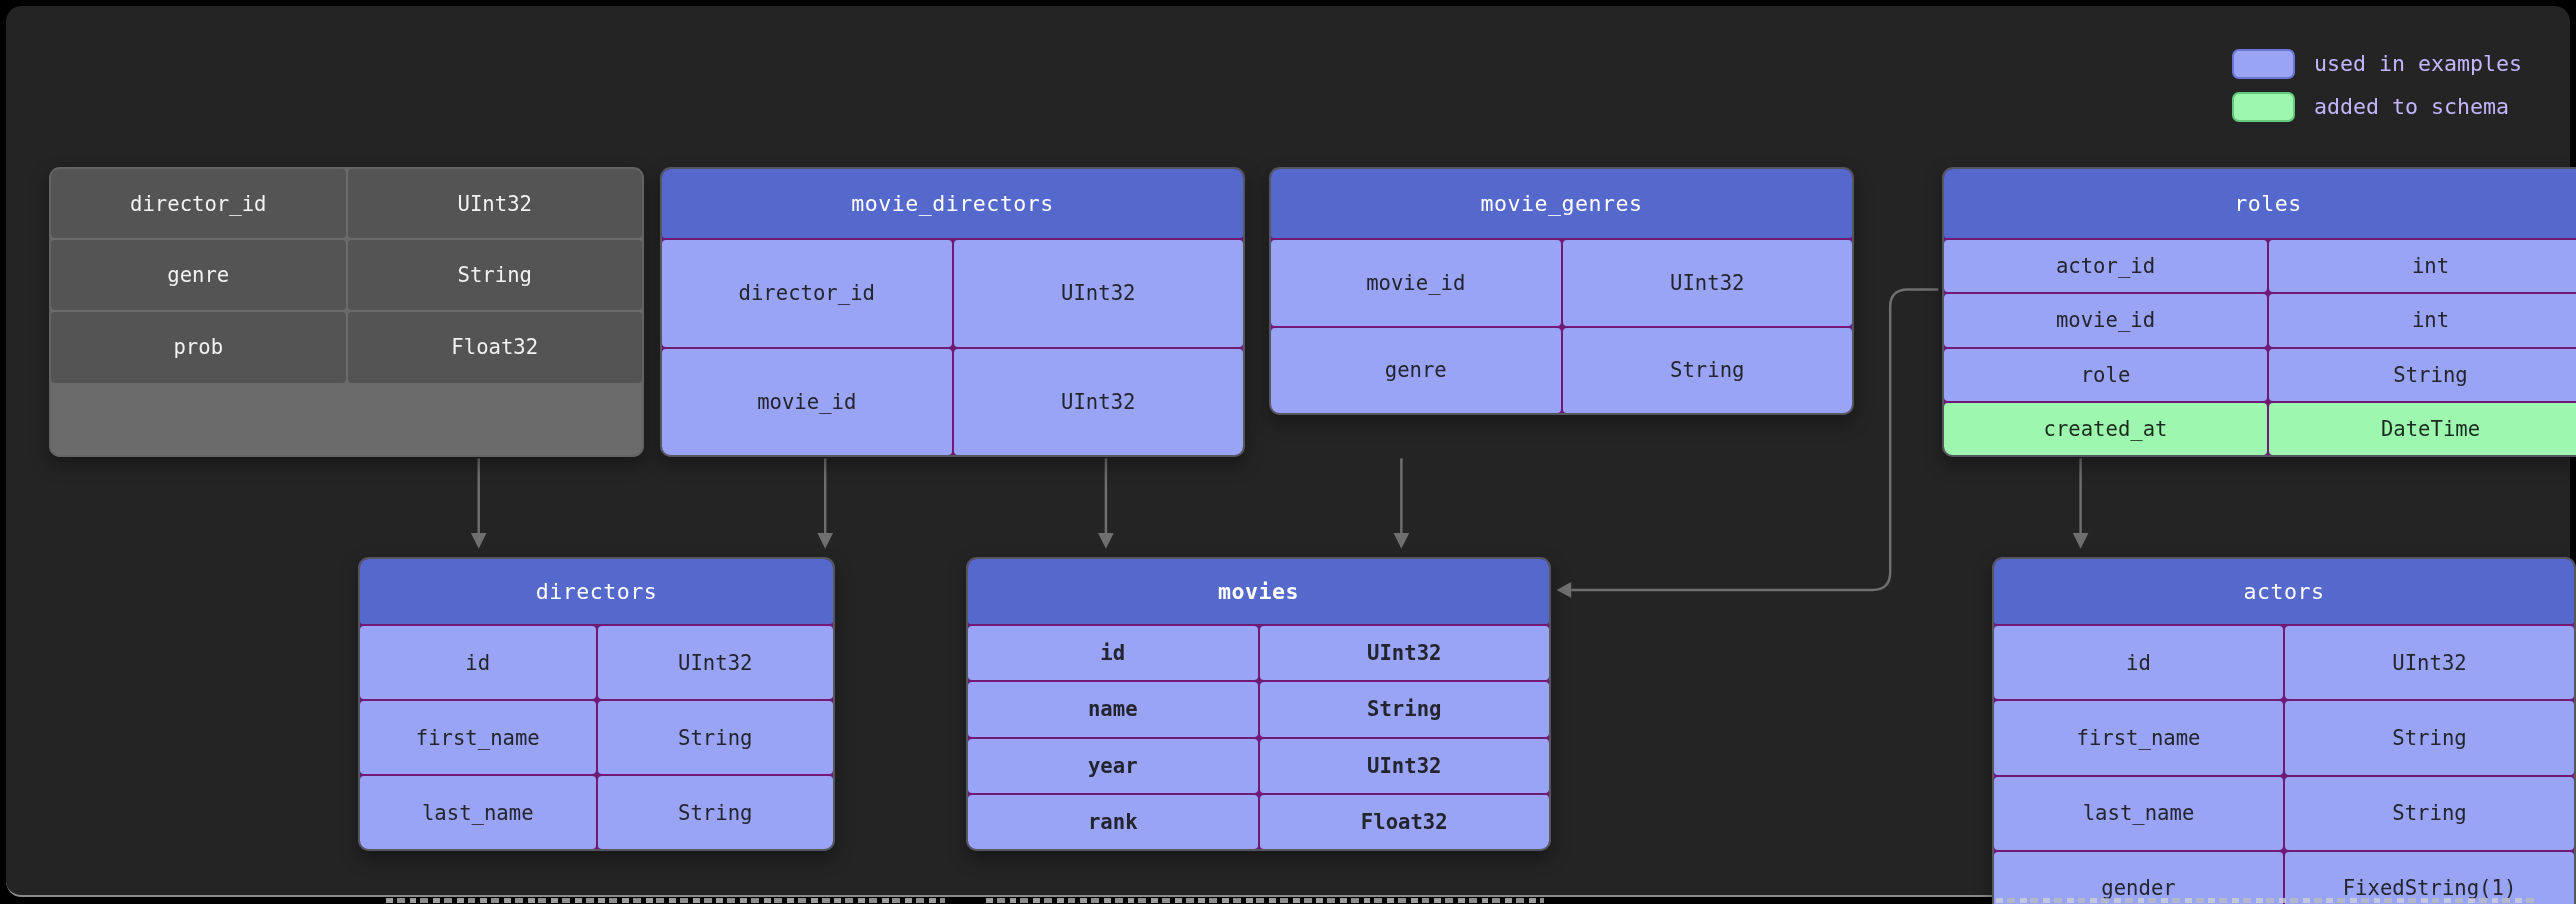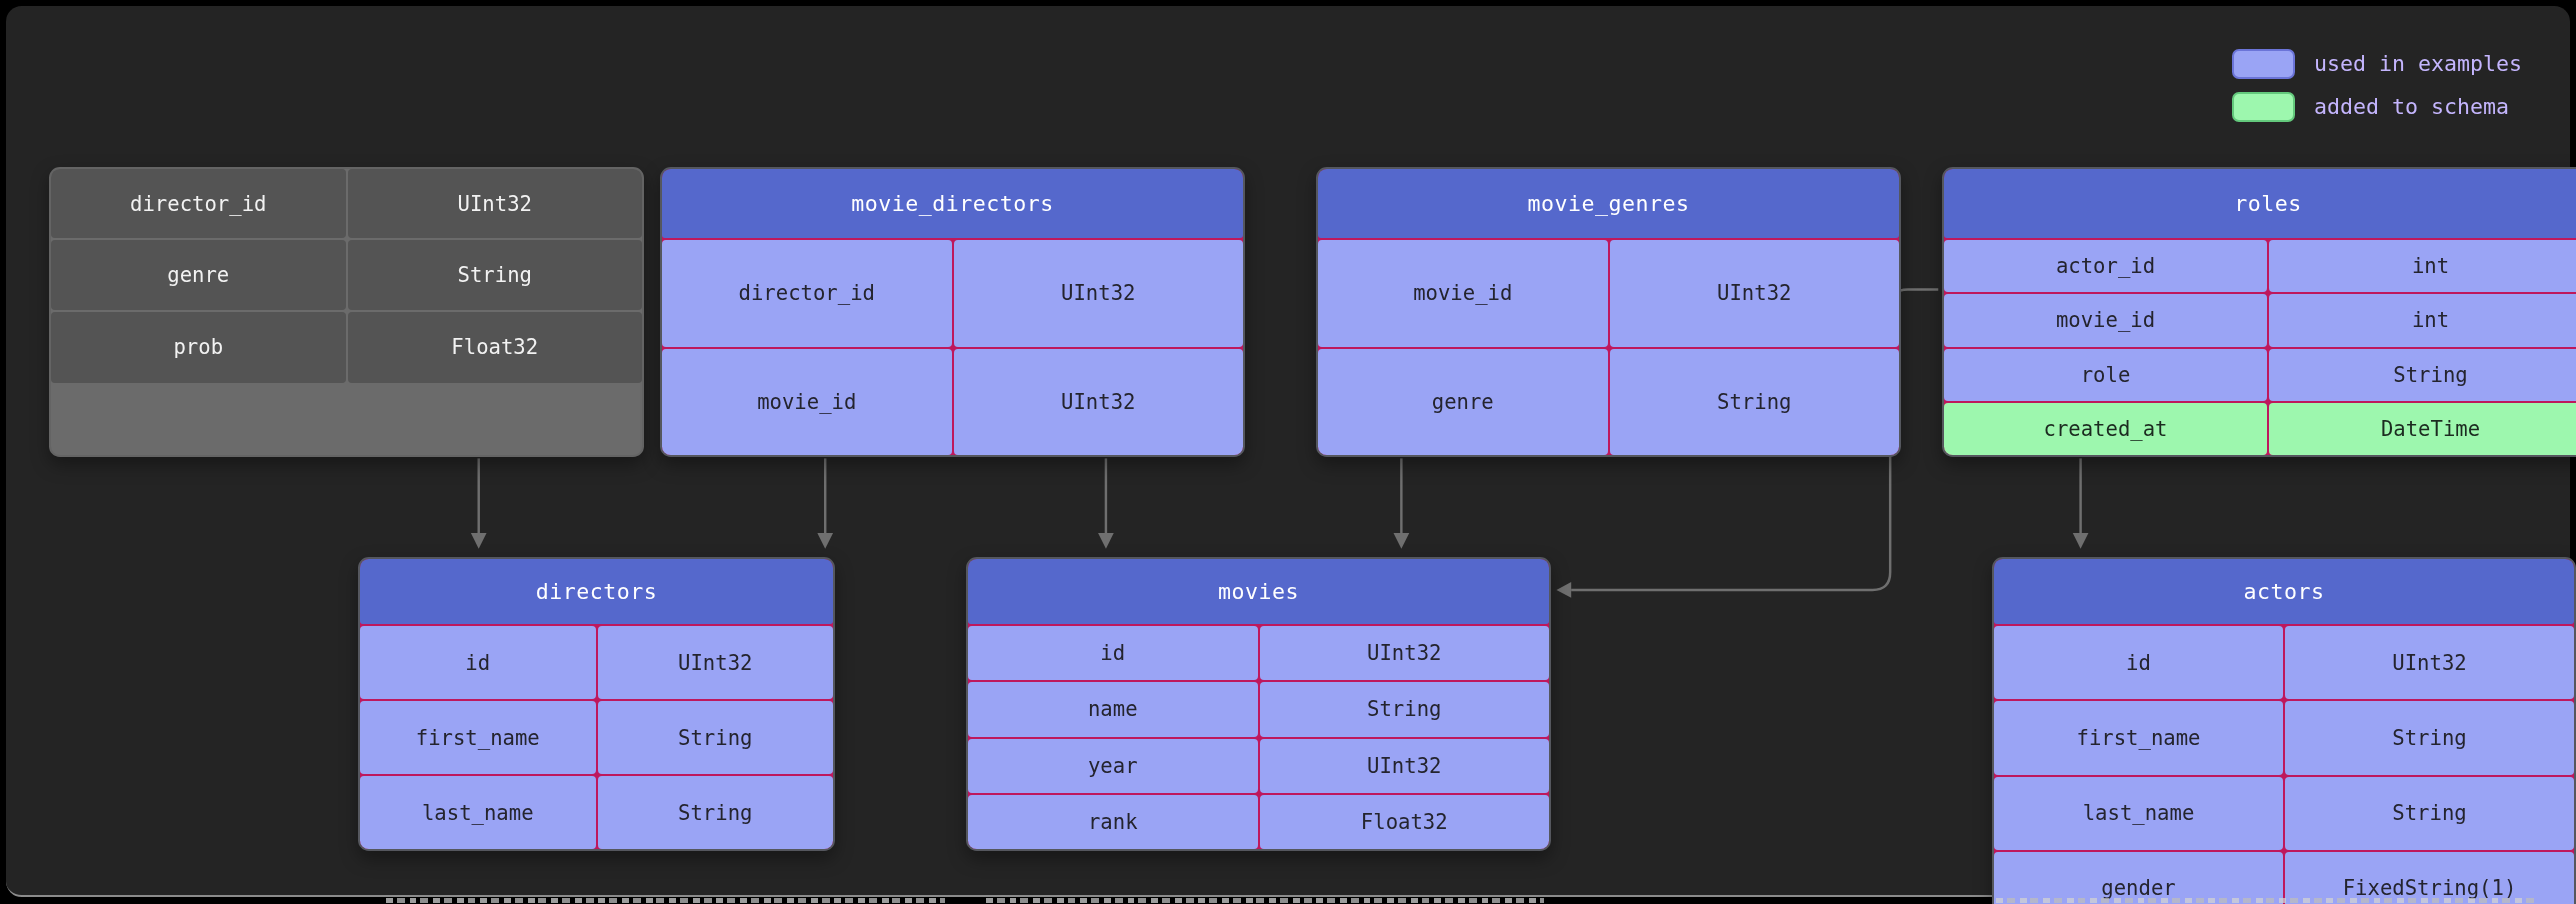--- a/index.html
+++ b/index.html
@@ -46,21 +46,21 @@
   .tbl {
     position: absolute;
     display: grid;
     grid-template-columns: 1fr 1fr;
     gap: 2px;
     border-radius: 10.8px;
     overflow: hidden;
     box-sizing: border-box;
     box-shadow: 0 7.9px 17.7px rgba(0,0,0,0.35);
   }
-  .tbl.blue { background: #be185d; border: 2px solid #55575e; }
+  .tbl.blue { background: #701a75; border: 2px solid #55575e; }
   .tbl.dark { background: #6b6b6b; border: 2px solid #646464; }
 
   .tbl .hdr {
     grid-column: 1 / -1;
     display: flex; align-items: center; justify-content: center;
     font-size: 21.6px; letter-spacing: 0.5px;
     border-radius: 5.9px 5.9px 2.9px 2.9px;
   }
   .tbl.blue .hdr { background: #5568cc; color: #ffffff; }
   .tbl.dark .hdr { background: #2b2b2b; color: #f2f2f2; }
@@ -71,24 +71,24 @@
     border-radius: 3.9px;
     white-space: nowrap;
   }
   .tbl.blue .cell { background: #9aa4f5; color: #24242e; }
   .tbl.dark .cell { background: #545454; color: #f2f2f2; }
   .tbl.blue .cell.added { background: #9df7ae; color: #1c2b20; }
 
   
   .pos-directors_genre { left:  49px; top: 167px; width: 595px; height: 290px; grid-template-rows: 69px repeat(3, 1fr); }
   .pos-movie_directors { left: 660px; top: 167px; width: 585px; height: 290px; grid-template-rows: 69px repeat(2, 1fr); }
-  .pos-movie_genres    { left:1316px; top: 167px; width: 585px; height: 290px; grid-template-rows: 69px repeat(2, 1fr); }
+  .pos-movie_genres    { left:1269px; top: 167px; width: 585px; height: 248px; grid-template-rows: 69px repeat(2, 1fr); }
   .pos-roles           { left:1942px; top: 167px; width: 652px; height: 290px; grid-template-rows: 69px repeat(4, 1fr); }
   .pos-directors       { left: 358px; top: 557px; width: 477px; height: 294px; grid-template-rows: 65px repeat(3, 1fr); }
-  .pos-movies          { left: 966px; top: 557px; width: 585px; height: 294px; grid-template-rows: 65px repeat(4, 1fr); }
+  .pos-movies          { left: 966px; top: 557px; width: 585px; height: 294px; grid-template-rows: 65px repeat(4, 1fr); font-weight: bold; }
   .pos-actors          { left:1992px; top: 557px; width: 584px; height: 370px; grid-template-rows: 65px repeat(4, 1fr); }
 
   
   #edges {
     position: absolute; left: 0; top: 0;
     width: 2576px; height: 904px;
     pointer-events: none;
   }
   #edges path { stroke: #6f6f6f; stroke-width: 2.5; fill: none; }
   #edges polygon { fill: #6f6f6f; }

